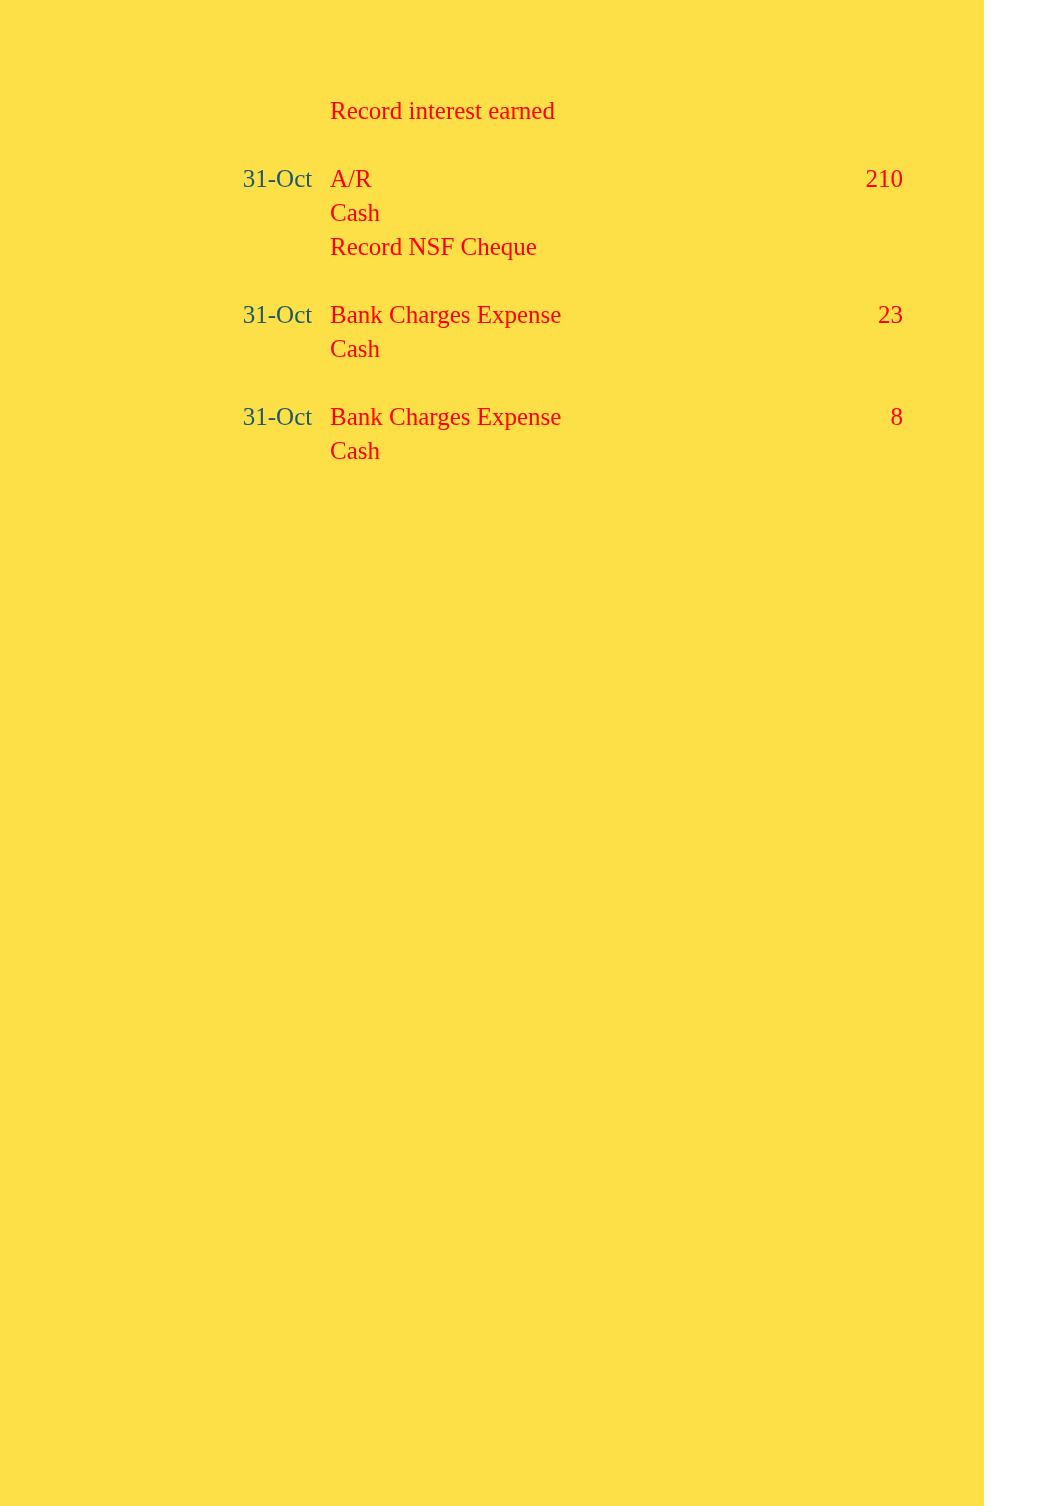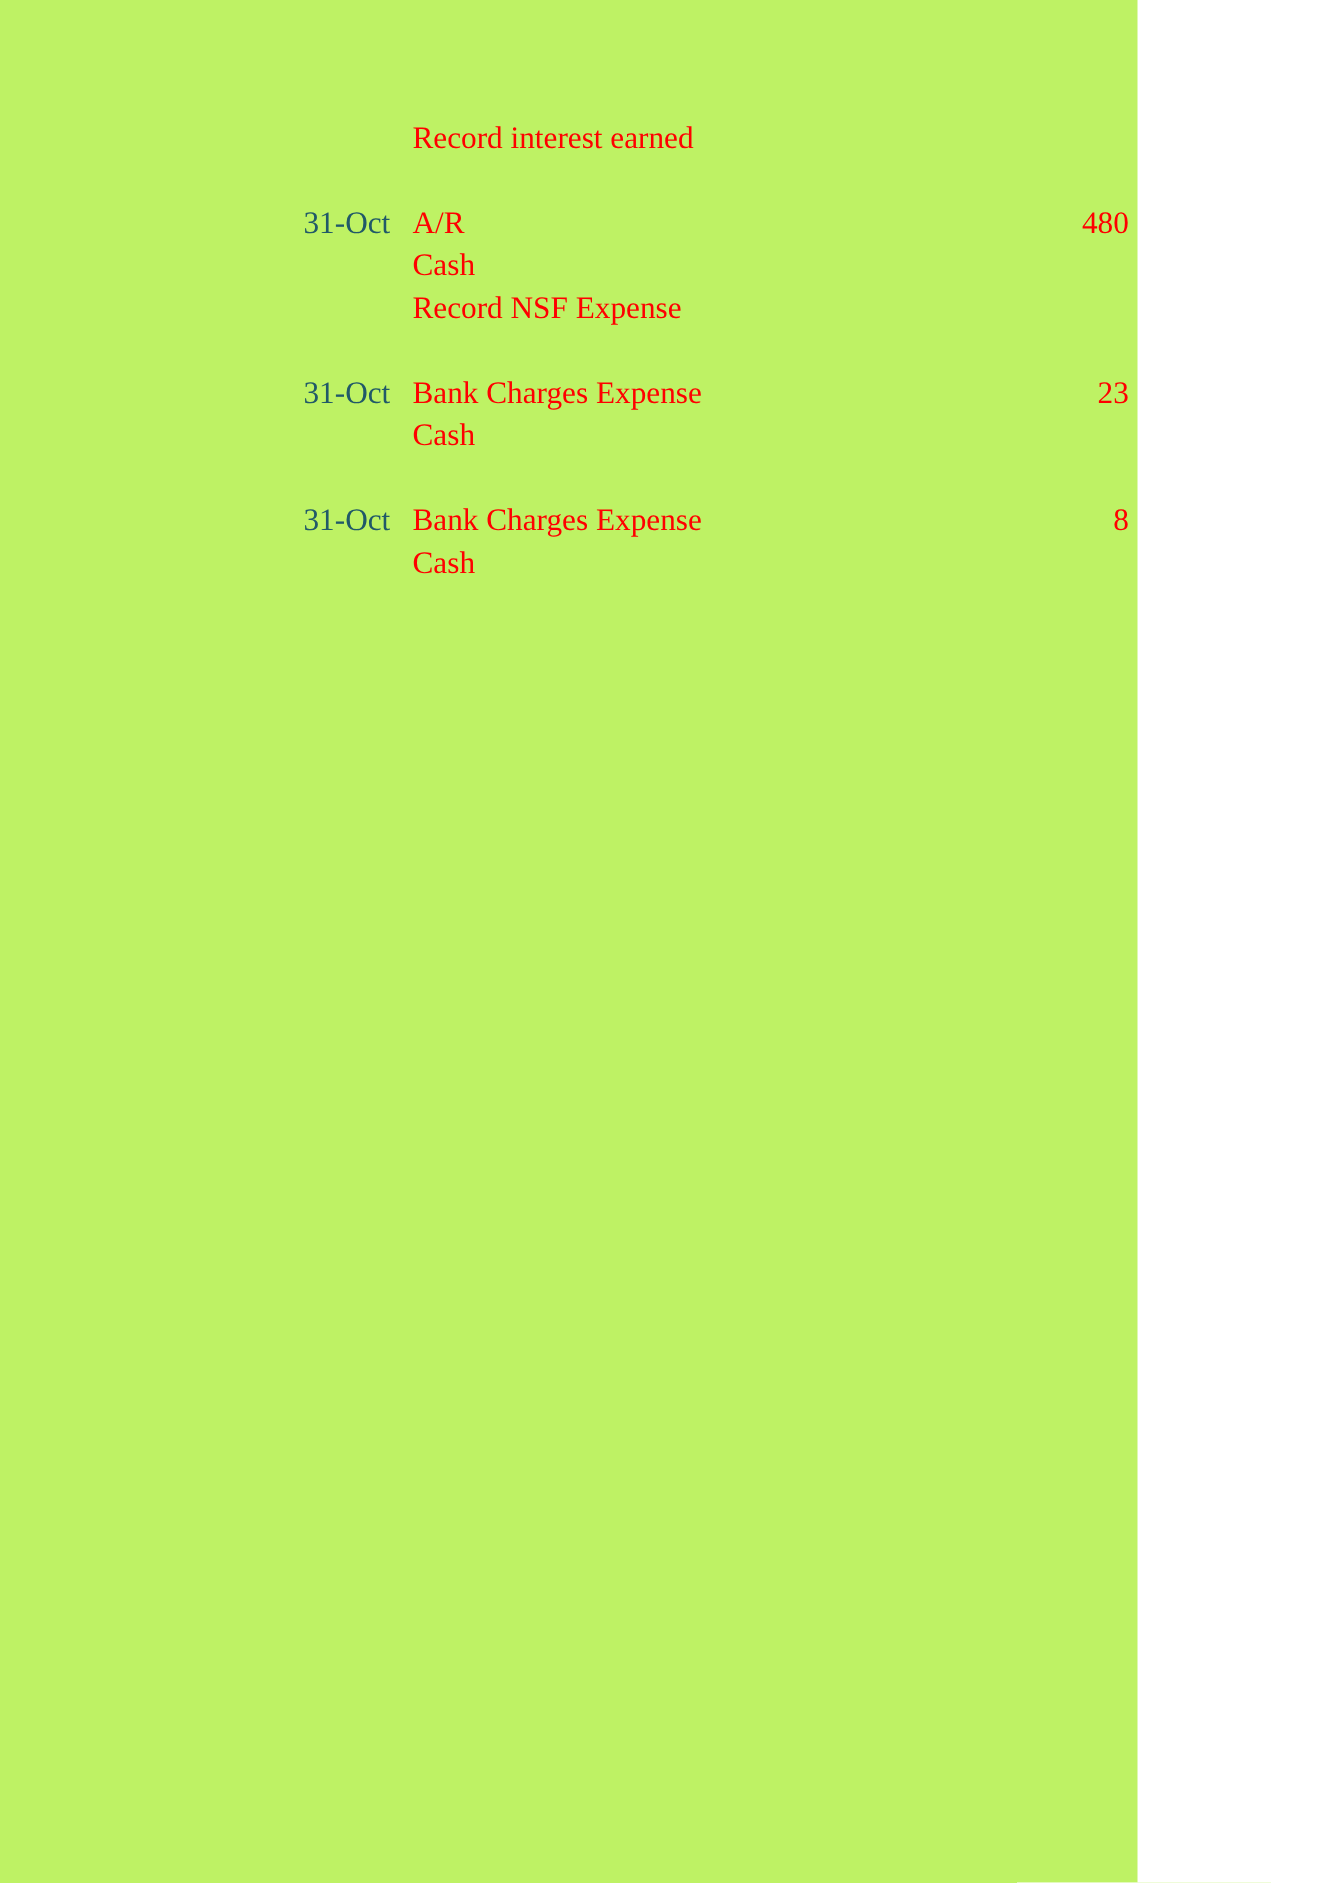--- a/index.html
+++ b/index.html
@@ -13,23 +13,23 @@
     height: 1506px;
     position: relative;
     font-family: "Liberation Serif", "DejaVu Serif", serif;
     -webkit-font-smoothing: antialiased;
   }
 
   #journal-sheet {
     position: absolute;
     left: 0;
     top: 0;
-    width: 910px;
+    width: 984px;
     height: 1506px;
-    background: #bef264;
+    background: #fde047;
     overflow: hidden;
   }
 
   .journal-table {
     position: absolute;
     left: 235px;
     top: 94px;
     width: 670px;
     border-collapse: collapse;
     table-layout: fixed;
@@ -92,30 +92,30 @@
         <td class="cell-amount"></td>
       </tr>
       <tr class="spacer-row">
         <td class="cell-date"></td>
         <td class="cell-account"></td>
         <td class="cell-amount"></td>
       </tr>
       <tr>
         <td class="cell-date">31-Oct</td>
         <td class="cell-account">A/R</td>
-        <td class="cell-amount">480</td>
+        <td class="cell-amount">210</td>
       </tr>
       <tr>
         <td class="cell-date"></td>
         <td class="cell-account">Cash</td>
         <td class="cell-amount"></td>
       </tr>
       <tr>
         <td class="cell-date"></td>
-        <td class="cell-account">Record NSF Expense</td>
+        <td class="cell-account">Record NSF Cheque</td>
         <td class="cell-amount"></td>
       </tr>
       <tr class="spacer-row">
         <td class="cell-date"></td>
         <td class="cell-account"></td>
         <td class="cell-amount"></td>
       </tr>
       <tr>
         <td class="cell-date">31-Oct</td>
         <td class="cell-account">Bank Charges Expense</td>

